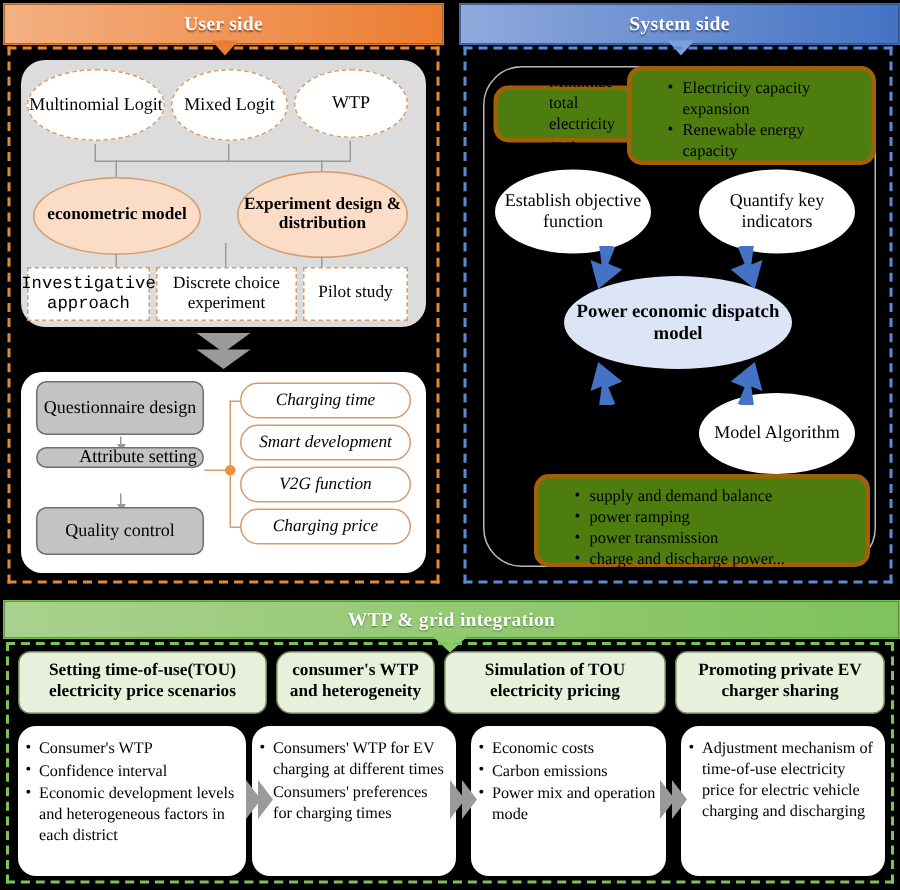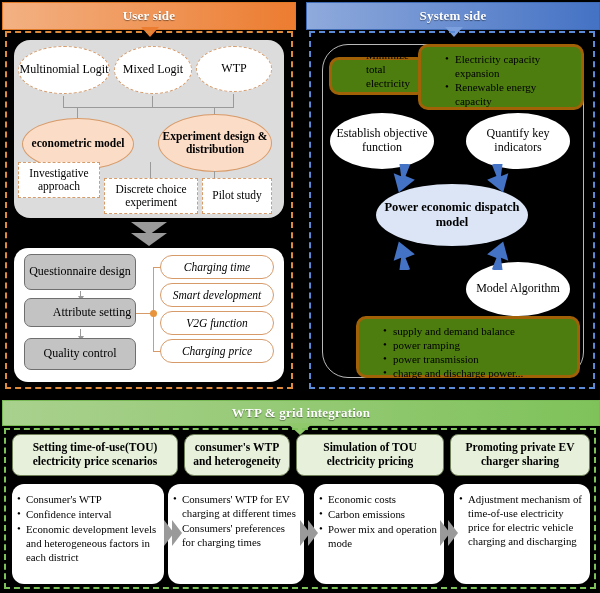--- a/index.html
+++ b/index.html
@@ -45,38 +45,38 @@
 
   .e-mnl{left:18px;top:46px;width:92px;height:48px;}
   .e-mxl{left:114px;top:46px;width:78px;height:48px;}
   .e-wtp{left:196px;top:46px;width:76px;height:46px;}
   .e-econ{left:22px;top:118px;width:112px;height:52px;}
   .e-exp{left:158px;top:114px;width:114px;height:58px;}
 
   .box-dash{position:absolute;background:#fff;border:1px dashed #d79b6a;
      display:flex;align-items:center;justify-content:center;text-align:center;
      font-size:11.5px;line-height:1.15;box-sizing:border-box;}
-  .b-inv{left:18px;top:162px;width:82px;height:36px;}
+  .b-inv{left:18px;top:178px;width:82px;height:36px;font-family:Liberation Mono, monospace;}
   .b-dce{left:104px;top:178px;width:94px;height:36px;}
   .b-pil{left:202px;top:178px;width:70px;height:36px;}
 
   .conn{position:absolute;background:#9a9a9a;}
 
   
   .chev-dn{position:absolute;width:0;height:0;border-left:18px solid transparent;
     border-right:18px solid transparent;border-top:13px solid #9a9a9a;}
   .chev-rt{position:absolute;width:0;height:0;border-top:13px solid transparent;
     border-bottom:13px solid transparent;border-left:10px solid #9a9a9a;}
 
   
   .gbox{position:absolute;background:#c3c3c3;border:1px solid #6f6f6f;border-radius:7px;
     display:flex;align-items:center;justify-content:center;text-align:left;
     font-size:12px;line-height:1.1;box-sizing:border-box;}
   .g-q{left:24px;top:254px;width:112px;height:36px;}
-  .g-a{left:24px;top:298px;width:112px;height:29px;padding-left:24px;}
+  .g-a{left:24px;top:298px;width:112px;height:14px;padding-left:24px;}
   .g-c{left:24px;top:338px;width:112px;height:32px;}
 
   .pill{position:absolute;background:#fff;border:1px solid #d79b6a;border-radius:14px;
     display:flex;align-items:center;justify-content:center;text-align:center;
     font-size:11.5px;font-style:italic;box-sizing:border-box;}
   .p1{left:160px;top:255px;width:114px;height:24px;}
   .p2{left:160px;top:283px;width:114px;height:24px;}
   .p3{left:160px;top:311px;width:114px;height:24px;}
   .p4{left:160px;top:339px;width:114px;height:24px;}
   .orange-line{position:absolute;background:#d79b6a;}

